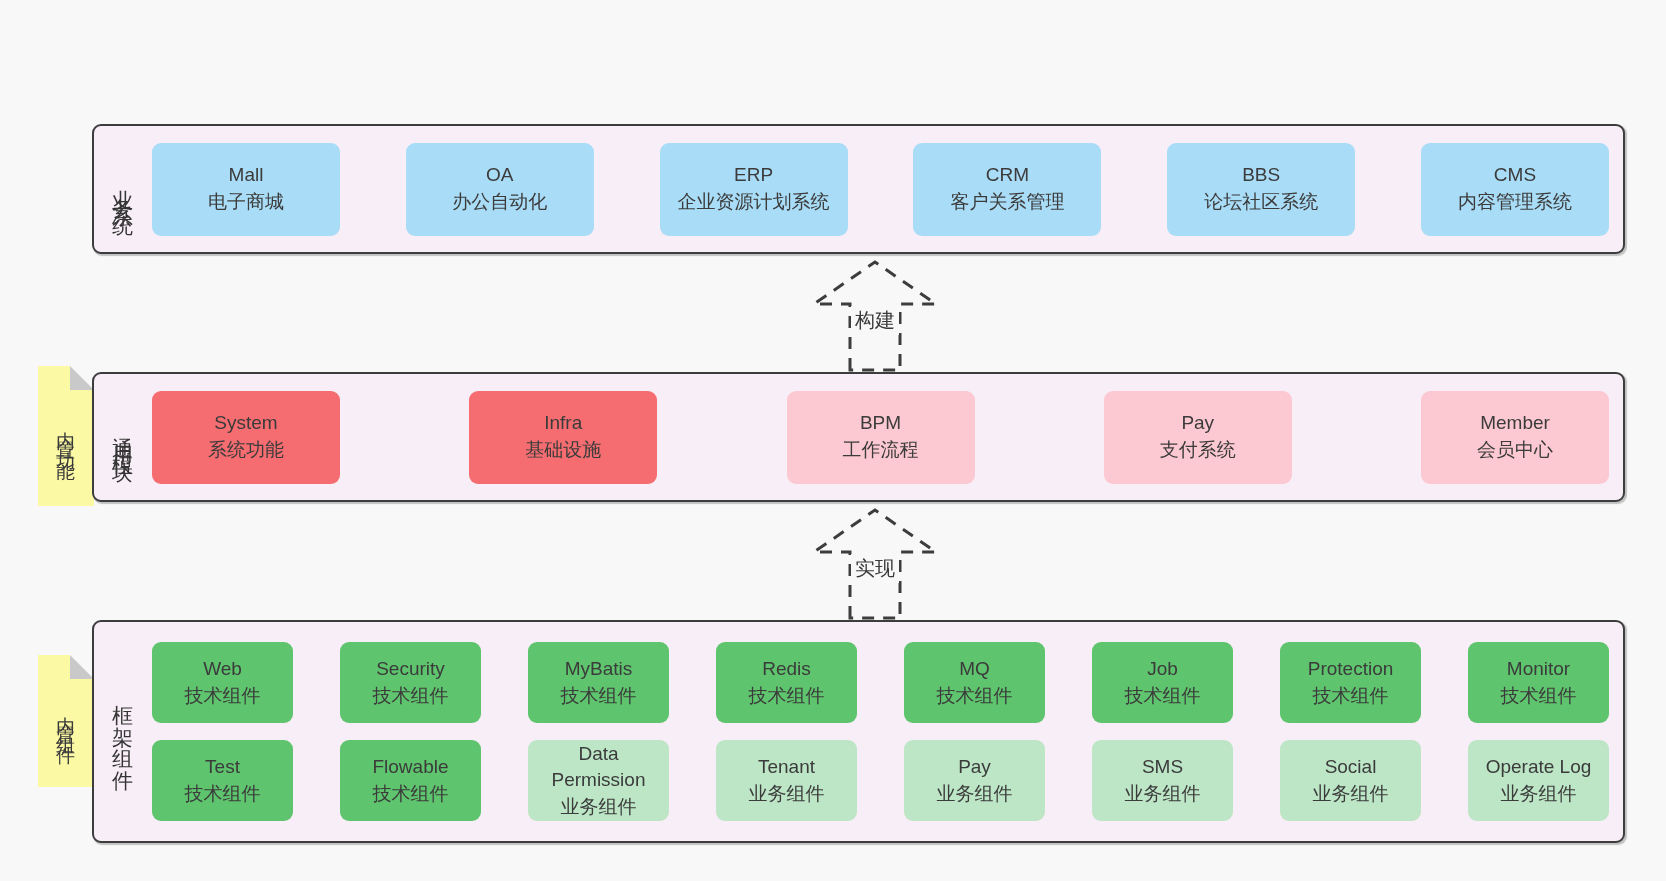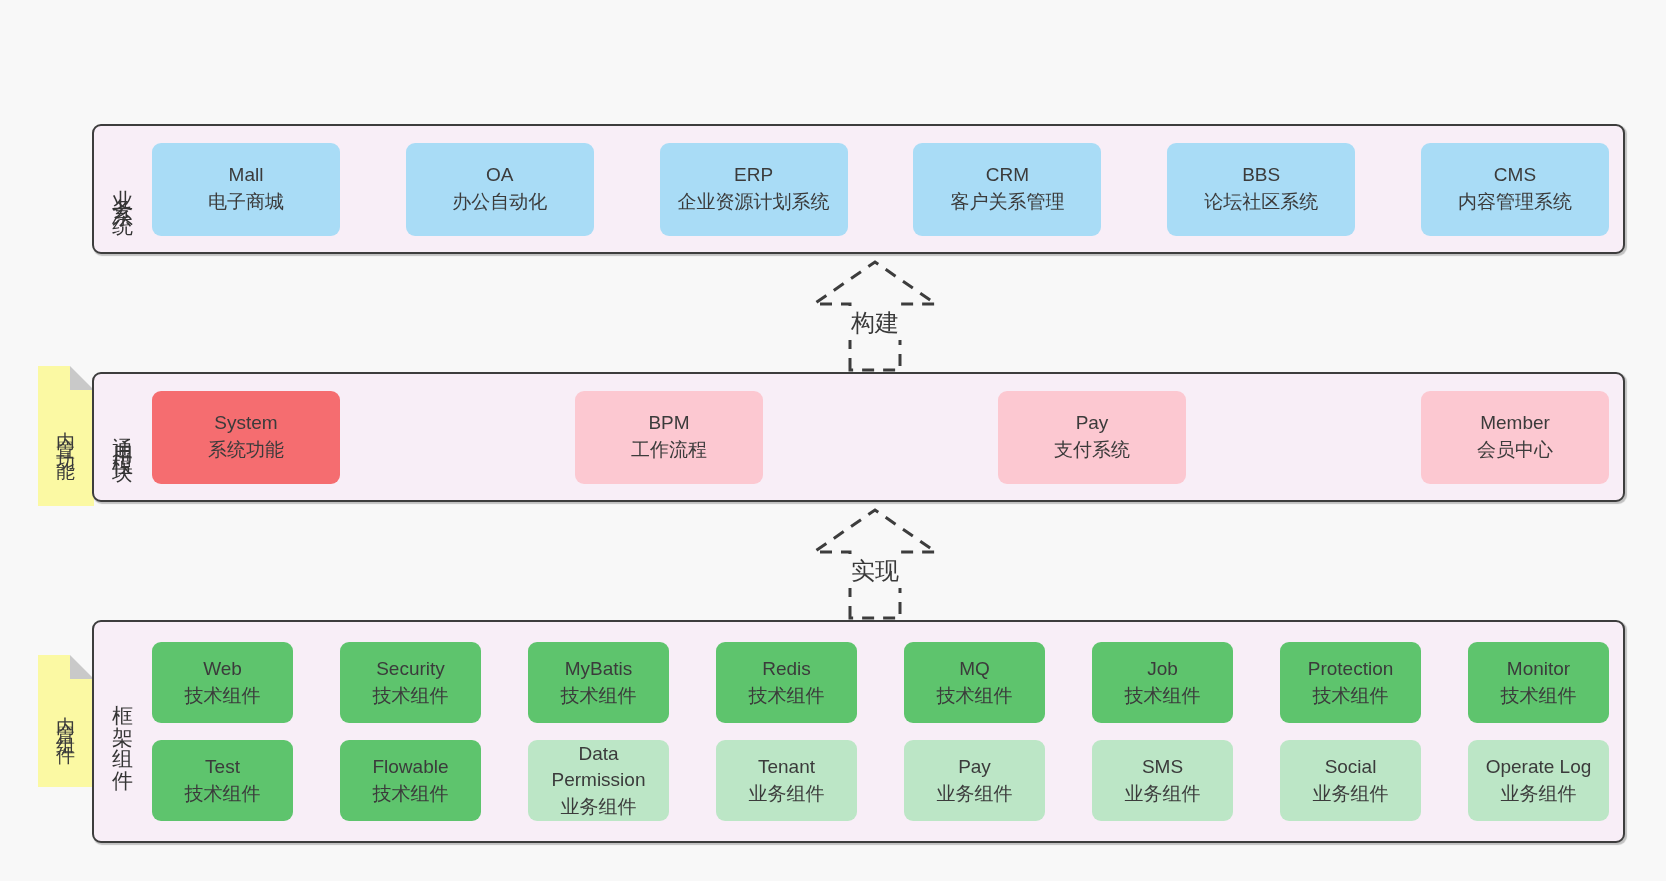--- a/index.html
+++ b/index.html
@@ -49,21 +49,21 @@
     content:"";position:absolute;top:0;right:0;width:24px;height:24px;
     background:var(--fold);clip-path:polygon(0 0,100% 100%,0 100%);
   }
   .note .vtext{font-size:19px;letter-spacing:10px;color:#3a3a3a;}
 
   .arrow{position:absolute;width:130px;height:114px;z-index:0;}
   .arrow svg{display:block;width:100%;height:100%;}
   .arrow path{fill:none;stroke:var(--line);stroke-width:3;stroke-dasharray:12 9;stroke-linejoin:miter;}
   .arrow-label{
     position:absolute;top:48px;left:50%;transform:translateX(-50%);
-    background:var(--page);padding:1px 4px;font-size:24px;color:#3a3a3a;white-space:nowrap;
+    background:var(--page);padding:1px 4px;font-size:20px;color:#3a3a3a;white-space:nowrap;
   }
 
   #panel-business{left:92px;top:124px;width:1533px;height:130px;}
   #arrow-build{left:810px;top:258px;}
   #panel-modules{left:92px;top:372px;width:1533px;height:130px;}
   #note-functions{left:38px;top:366px;height:140px;}
   #arrow-implement{left:810px;top:506px;}
   #panel-components{left:92px;top:620px;width:1533px;height:223px;}
   #note-components{left:38px;top:655px;height:132px;}
 </style>
@@ -117,20 +117,24 @@
 
   <div class="panel" id="panel-modules">
     <div class="panel-label">
       <span class="vtext">通用模块</span>
     </div>
     <div class="panel-content">
       <div class="box box-lg red">
         <span class="en">System</span>
         <span class="zh">系统功能</span>
       </div>
+      <div class="box box-lg red">
+        <span class="en">Infra</span>
+        <span class="zh">基础设施</span>
+      </div>
       <div class="box box-lg pink">
         <span class="en">BPM</span>
         <span class="zh">工作流程</span>
       </div>
       <div class="box box-lg pink">
         <span class="en">Pay</span>
         <span class="zh">支付系统</span>
       </div>
       <div class="box box-lg pink">
         <span class="en">Member</span>

